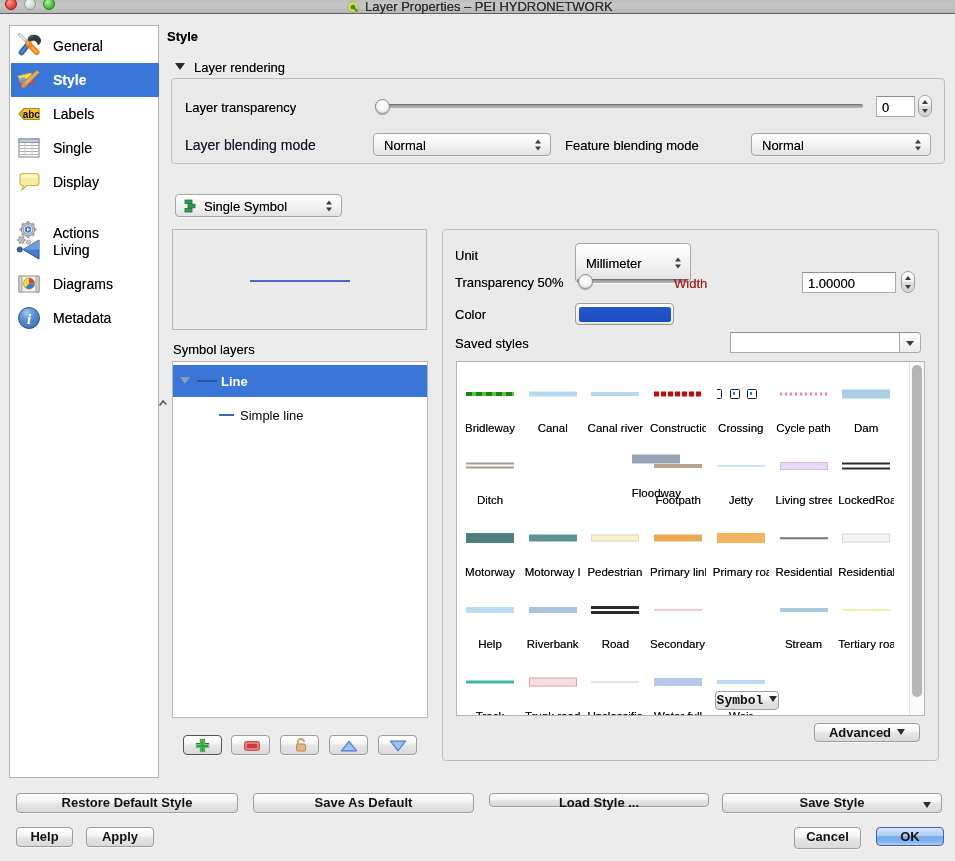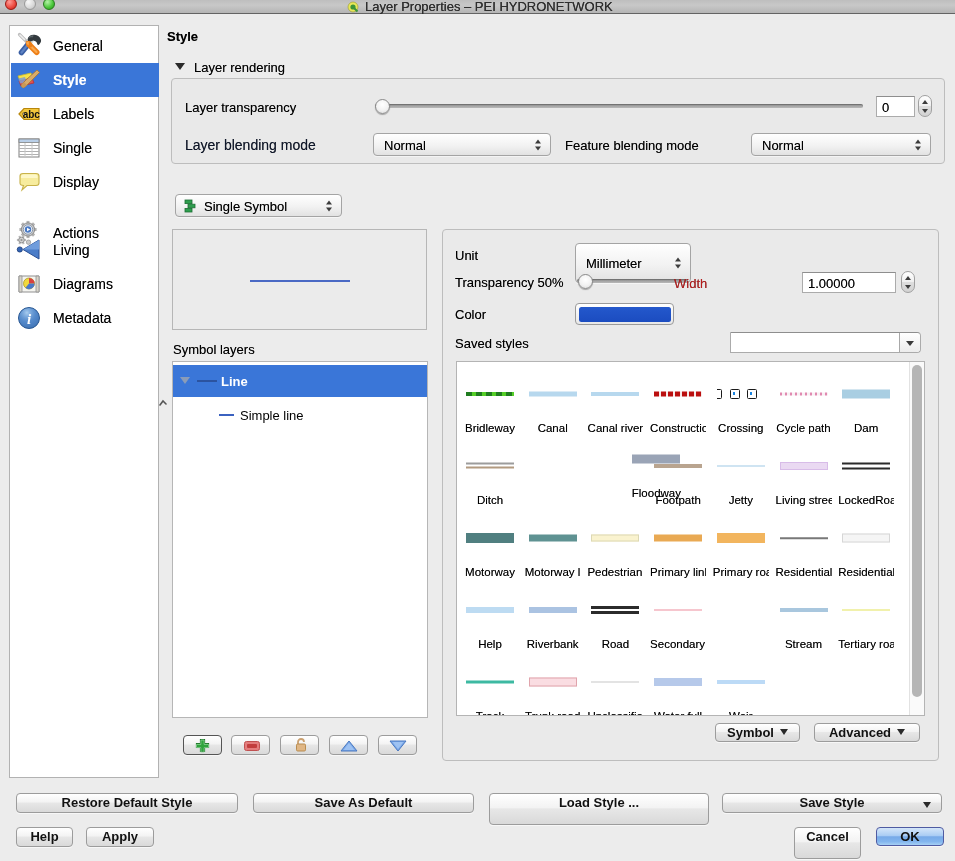--- a/index.html
+++ b/index.html
@@ -442,21 +442,21 @@
       <div class="lbl">Water full</div>
     </div>
 <div class="cell" style="left:252.8px;top:293px;">
       <div class="swc" style="top:27px;width:48px;height:4px;background:#bcdaf6;"></div>
       <div class="lbl">Weir</div>
     </div>
     <div style="position:absolute;right:0;top:0;width:15px;height:353px;background:#fafafa;border-left:1px solid #e2e2e2;">
       <div style="position:absolute;left:2px;top:3px;width:10px;height:332px;border-radius:5px;background:#b5b5b5;"></div>
     </div>
   </div>
-<div class="btn" style="left:715px;top:723px;width:85px;height:19px;line-height:17px;font-weight:bold;">Symbol<span style="display:inline-block;width:0;height:0;vertical-align:2px;margin-left:6px;border-left:4.5px solid transparent;border-right:4.5px solid transparent;border-top:6px solid #2a2a2a;"></span></div>
+<div class="btn" style="left:715px;top:691px;width:64px;height:19px;line-height:17px;font-weight:bold;font-family:Liberation Mono, monospace;">Symbol<span style="display:inline-block;width:0;height:0;vertical-align:2px;margin-left:6px;border-left:4.5px solid transparent;border-right:4.5px solid transparent;border-top:6px solid #2a2a2a;"></span></div>
 <div class="btn" style="left:814px;top:723px;width:106px;height:19px;line-height:17px;font-weight:bold;">Advanced<span style="display:inline-block;width:0;height:0;vertical-align:2px;margin-left:6px;border-left:4.5px solid transparent;border-right:4.5px solid transparent;border-top:6px solid #2a2a2a;"></span></div>
 <div class="btn" style="left:16px;top:793px;width:222px;height:20px;line-height:18px;font-weight:bold;">Restore Default Style</div>
 <div class="btn" style="left:253px;top:793px;width:221px;height:20px;line-height:18px;font-weight:bold;">Save As Default</div>
-<div class="btn" style="left:489px;top:793px;width:220px;height:32px;line-height:18px;font-weight:bold;">Load Style ...</div>
+<div class="btn" style="left:489px;top:793px;width:220px;height:14px;line-height:18px;font-weight:bold;">Load Style ...</div>
 <div class="btn" style="left:722px;top:793px;width:220px;height:20px;line-height:18px;font-weight:bold;">Save Style<div class="abs" style="left:200px;top:7.5px;width:0;height:0;border-left:4.5px solid transparent;border-right:4.5px solid transparent;border-top:6px solid #2a2a2a;"></div></div>
 <div class="btn" style="left:16px;top:827px;width:57px;height:20px;line-height:18px;font-weight:bold;">Help</div>
 <div class="btn" style="left:86px;top:827px;width:68px;height:20px;line-height:18px;font-weight:bold;">Apply</div>
-<div class="btn" style="left:794px;top:827px;width:67px;height:32px;line-height:17px;font-weight:bold;">Cancel</div>
+<div class="btn" style="left:794px;top:827px;width:67px;height:22px;line-height:17px;font-weight:bold;">Cancel</div>
 <div class="btn" style="left:876px;top:827px;width:68px;height:19px;line-height:17px;font-weight:bold;background:linear-gradient(180deg,#d4e6f9 0%,#abcdf4 44%,#77aae8 52%,#82b5ee 80%,#a6d0f4 100%);border-color:#4f5ba2;">OK</div>
 </body></html>

